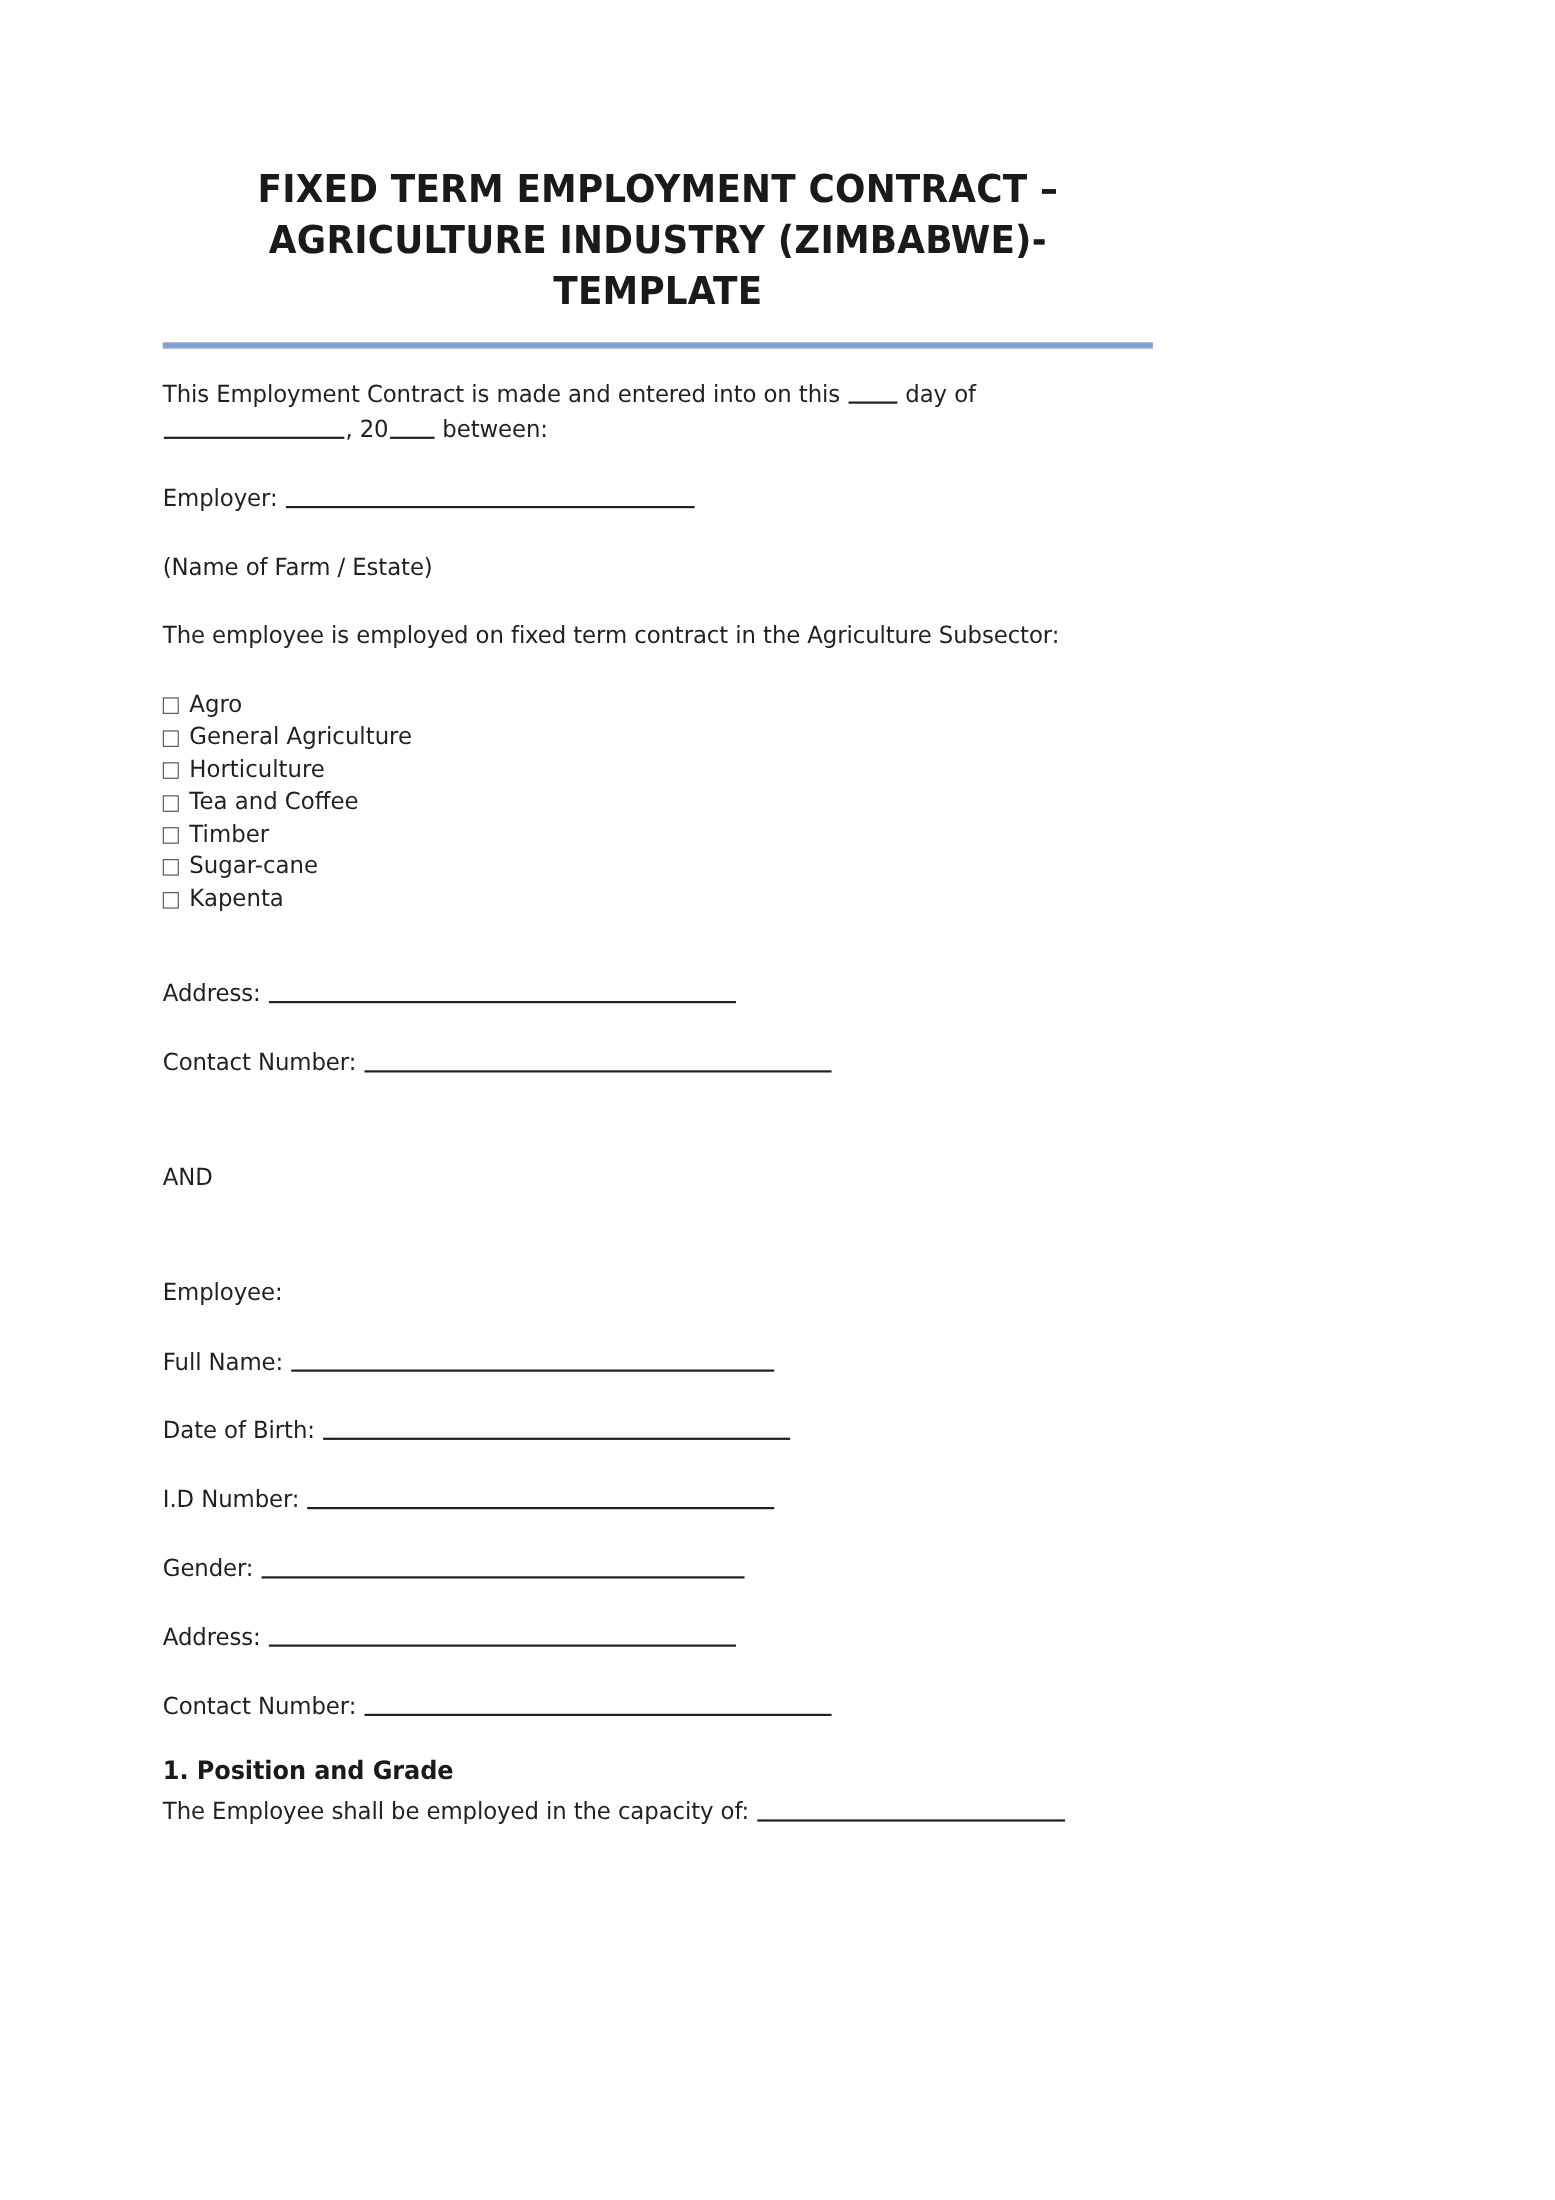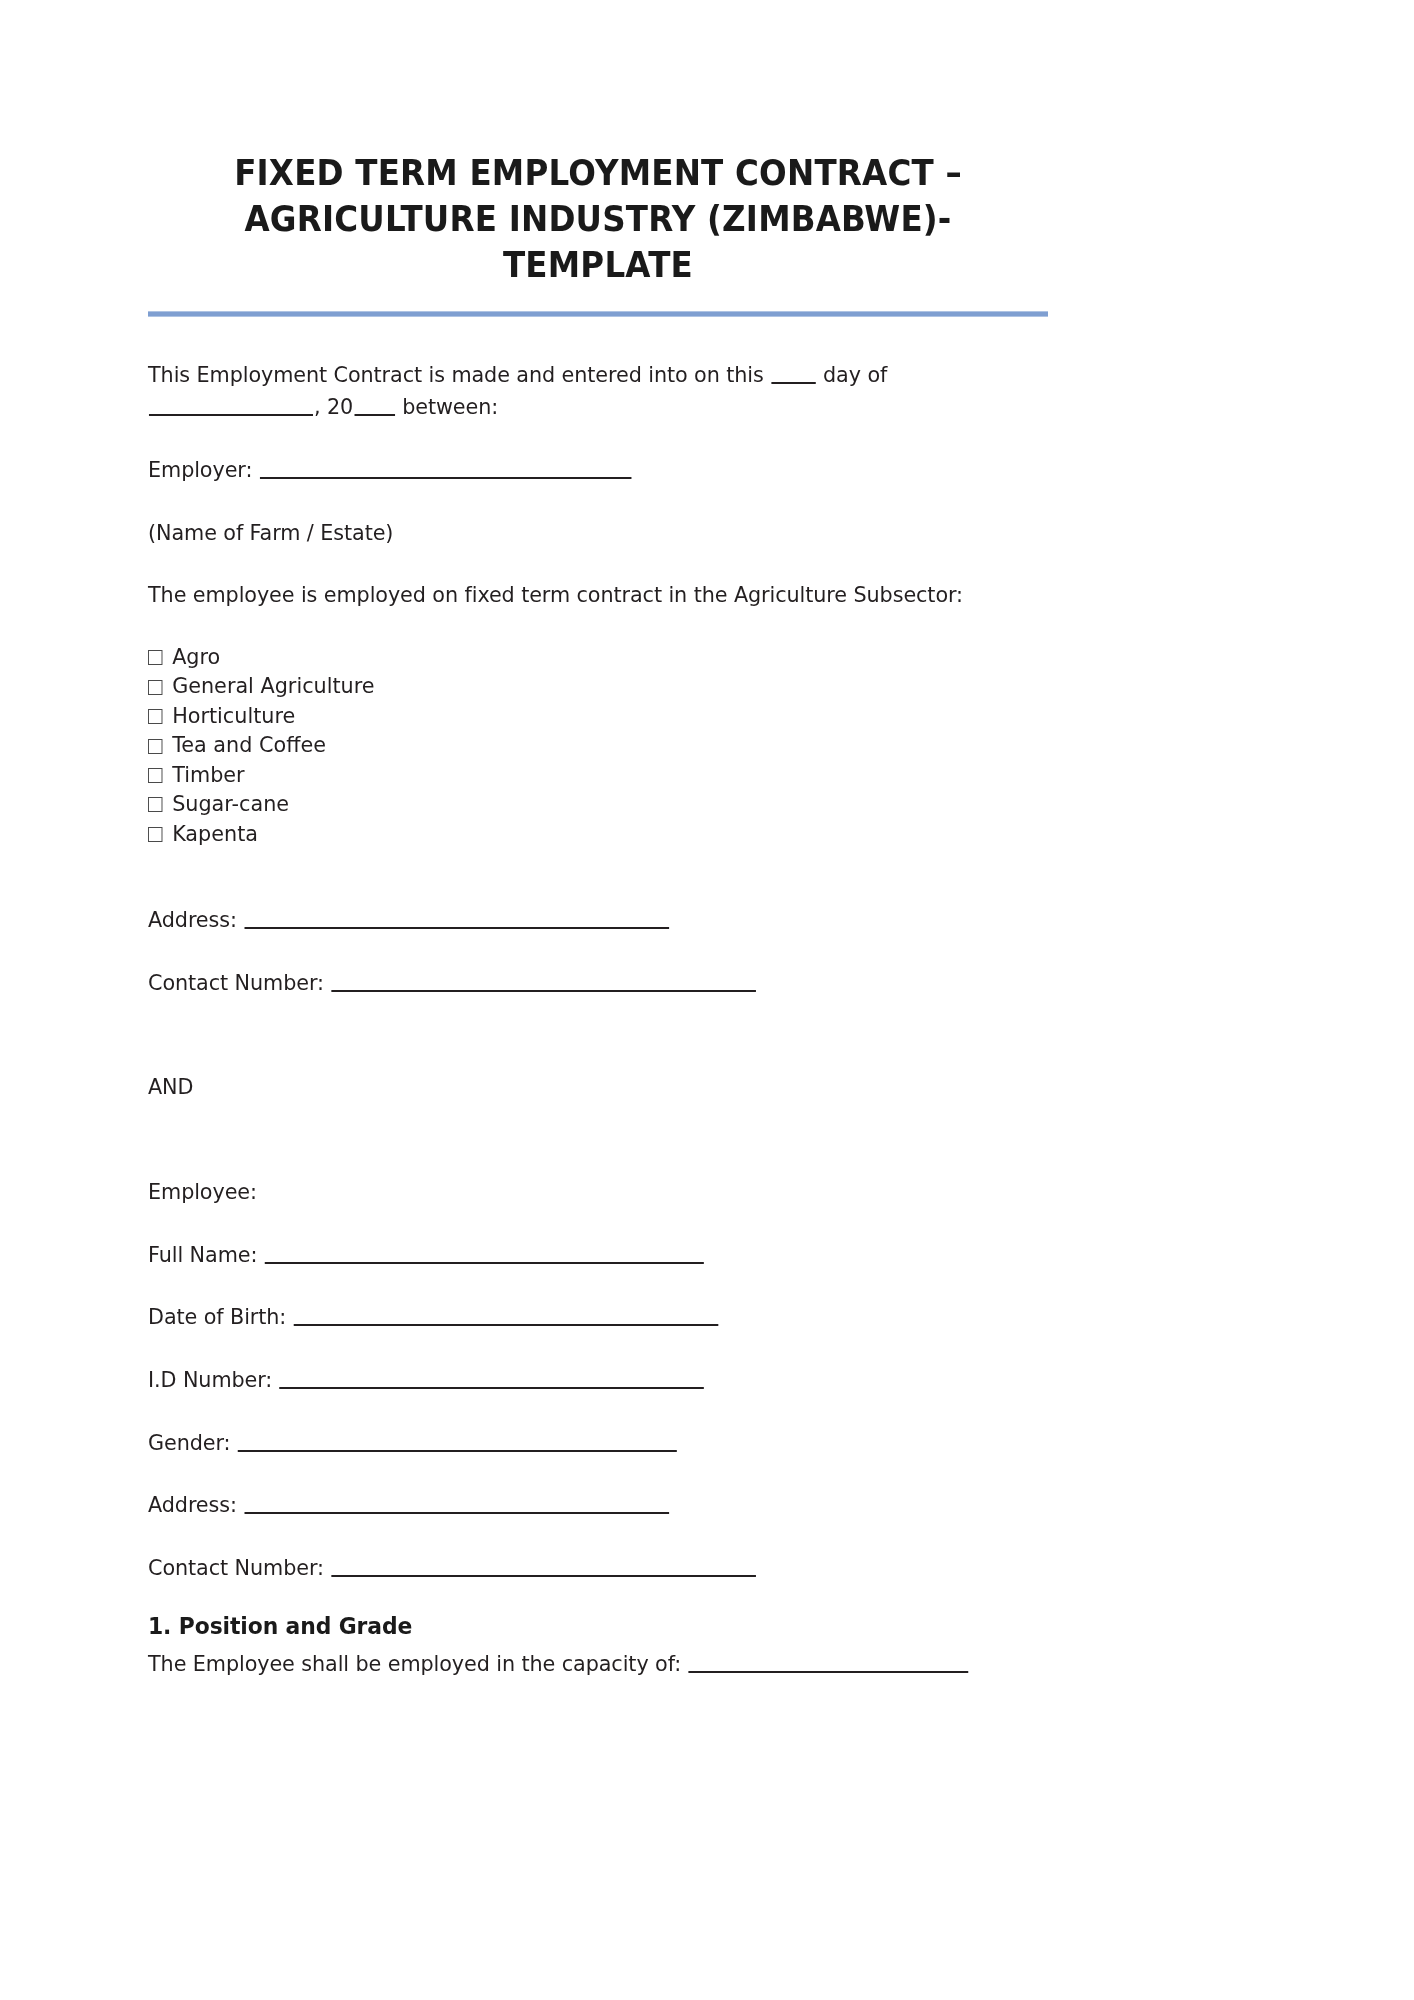--- a/index.html
+++ b/index.html
@@ -44,21 +44,21 @@
     margin: 22px 0 0 0;
     height: 4px;
     background: #7f9fd1;
     border-top: 1px solid #aec3e3;
     border-bottom: 1px solid #aec3e3;
     width: 100%;
   }
 
   
   .body-block {
-    margin-top: 42px;
+    margin-top: 26px;
   }
 
   p.para {
     margin: 0 0 30px 0;
     font-family: "DejaVu Sans", sans-serif;
     font-size: 21.5px;
     line-height: 1.52;
     color: #231f20;
     letter-spacing: -0.1px;
     transform: scaleX(0.965);

